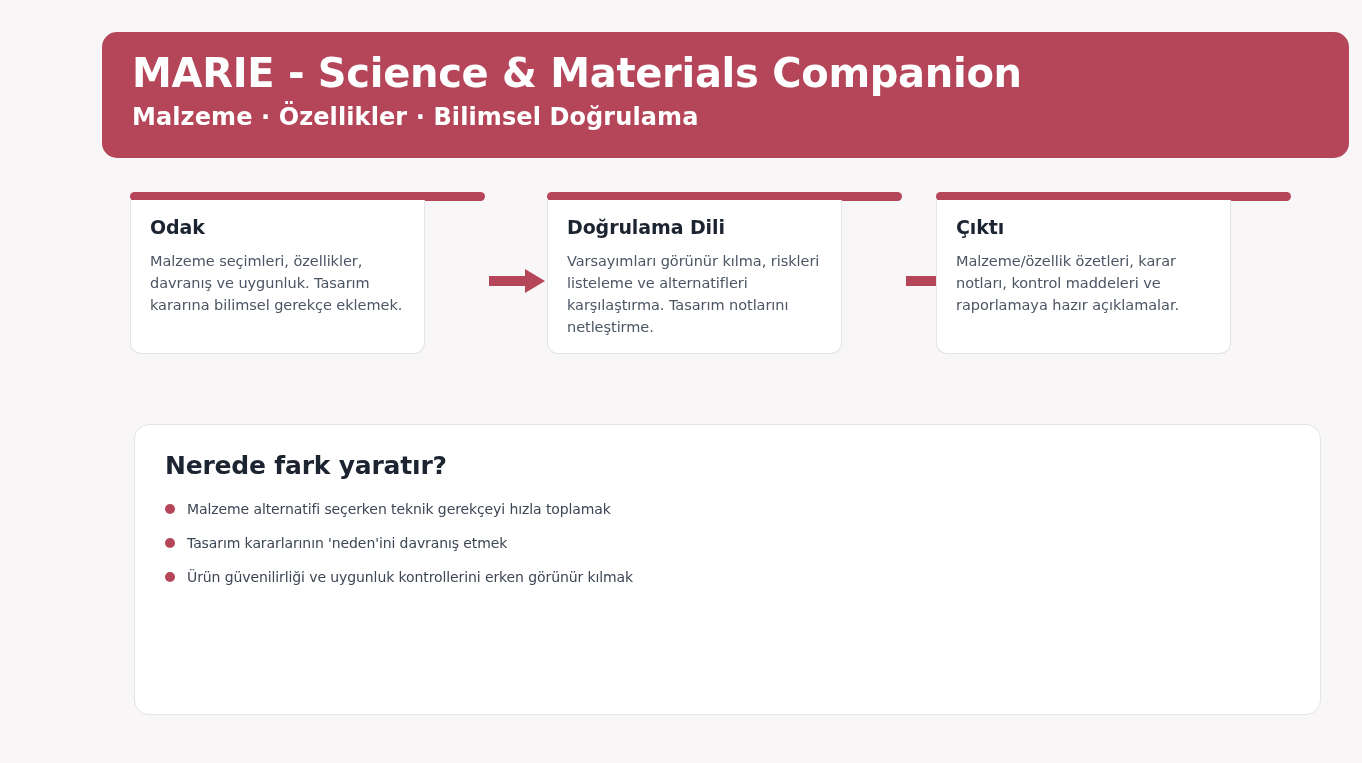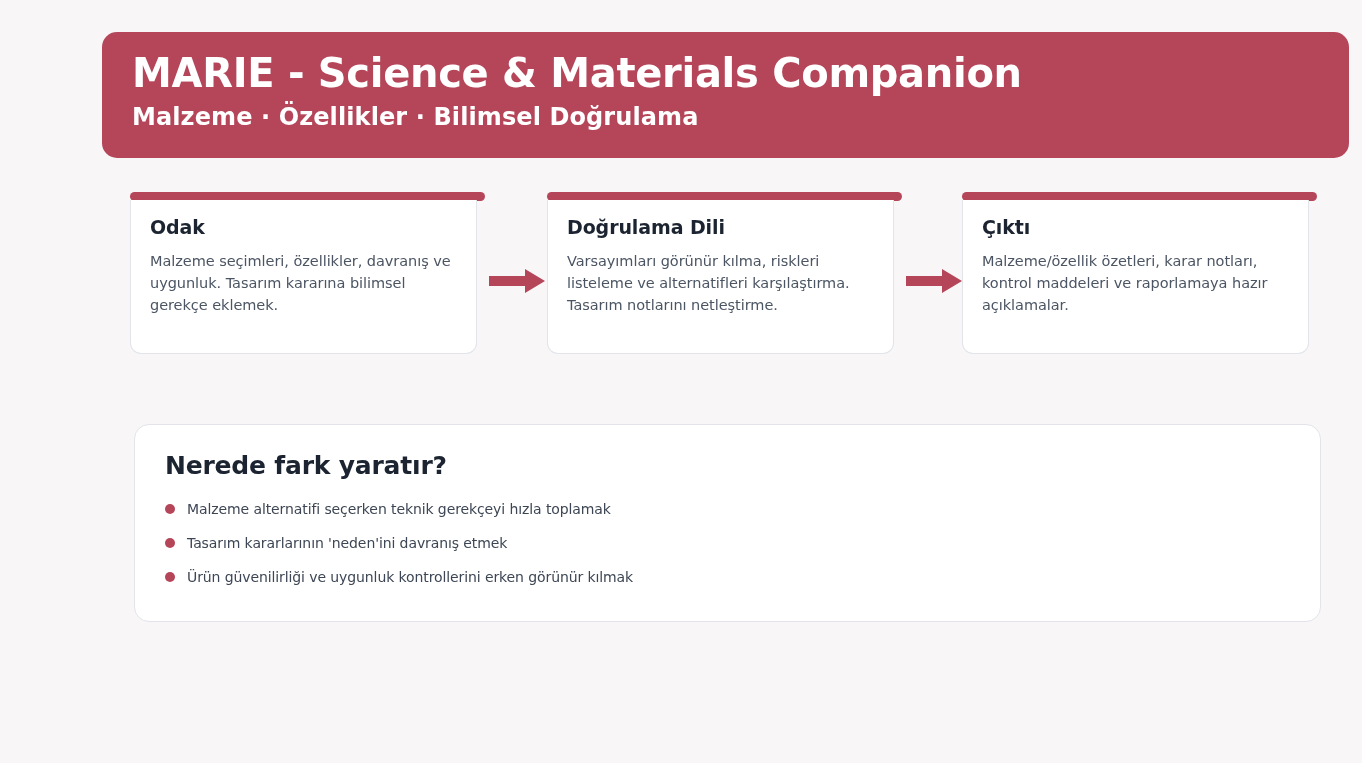--- a/index.html
+++ b/index.html
@@ -59,36 +59,36 @@
     height: 165px;
   }
   .flow-card {
     position: absolute;
     top: 0;
     width: 355px;
     height: 162px;
   }
   .flow-card.c0 { left: 0px; }
   .flow-card.c1 { left: 417px; }
-  .flow-card.c2 { left: 832px; }
+  .flow-card.c2 { left: 806px; }
 
   .card-topbar {
     position: absolute;
     left: 0;
     top: 0;
     width: 355px;
     height: 9px;
     background: #b5465a;
     border-radius: 6px;
   }
   .card-body {
     position: absolute;
     left: 0;
     top: 8px;
-    width: 347px;
+    width: 295px;
     height: 154px;
     background: #ffffff;
     border: 1px solid #e2e4ea;
     border-top: none;
     border-radius: 0 0 11px 11px;
     padding: 16px 19px 0 19px;
   }
   .card-title {
     color: #1b2430;
     font-size: 19px;
@@ -115,21 +115,21 @@
   .flow-arrow.a0 { left: 359px; }
   .flow-arrow.a1 { left: 776px; }
   .flow-arrow svg { display: block; }
 
   
   .highlight-panel {
     position: absolute;
     left: 90px;
     top: 424px;
     width: 1187px;
-    height: 198px;
+    height: 291px;
     background: #ffffff;
     border: 1px solid #e2e4ea;
     border-radius: 15px;
     padding: 26px 30px 0 30px;
   }
   .panel-heading {
     color: #1b2430;
     font-size: 25px;
     font-weight: 700;
     letter-spacing: -0.2px;

